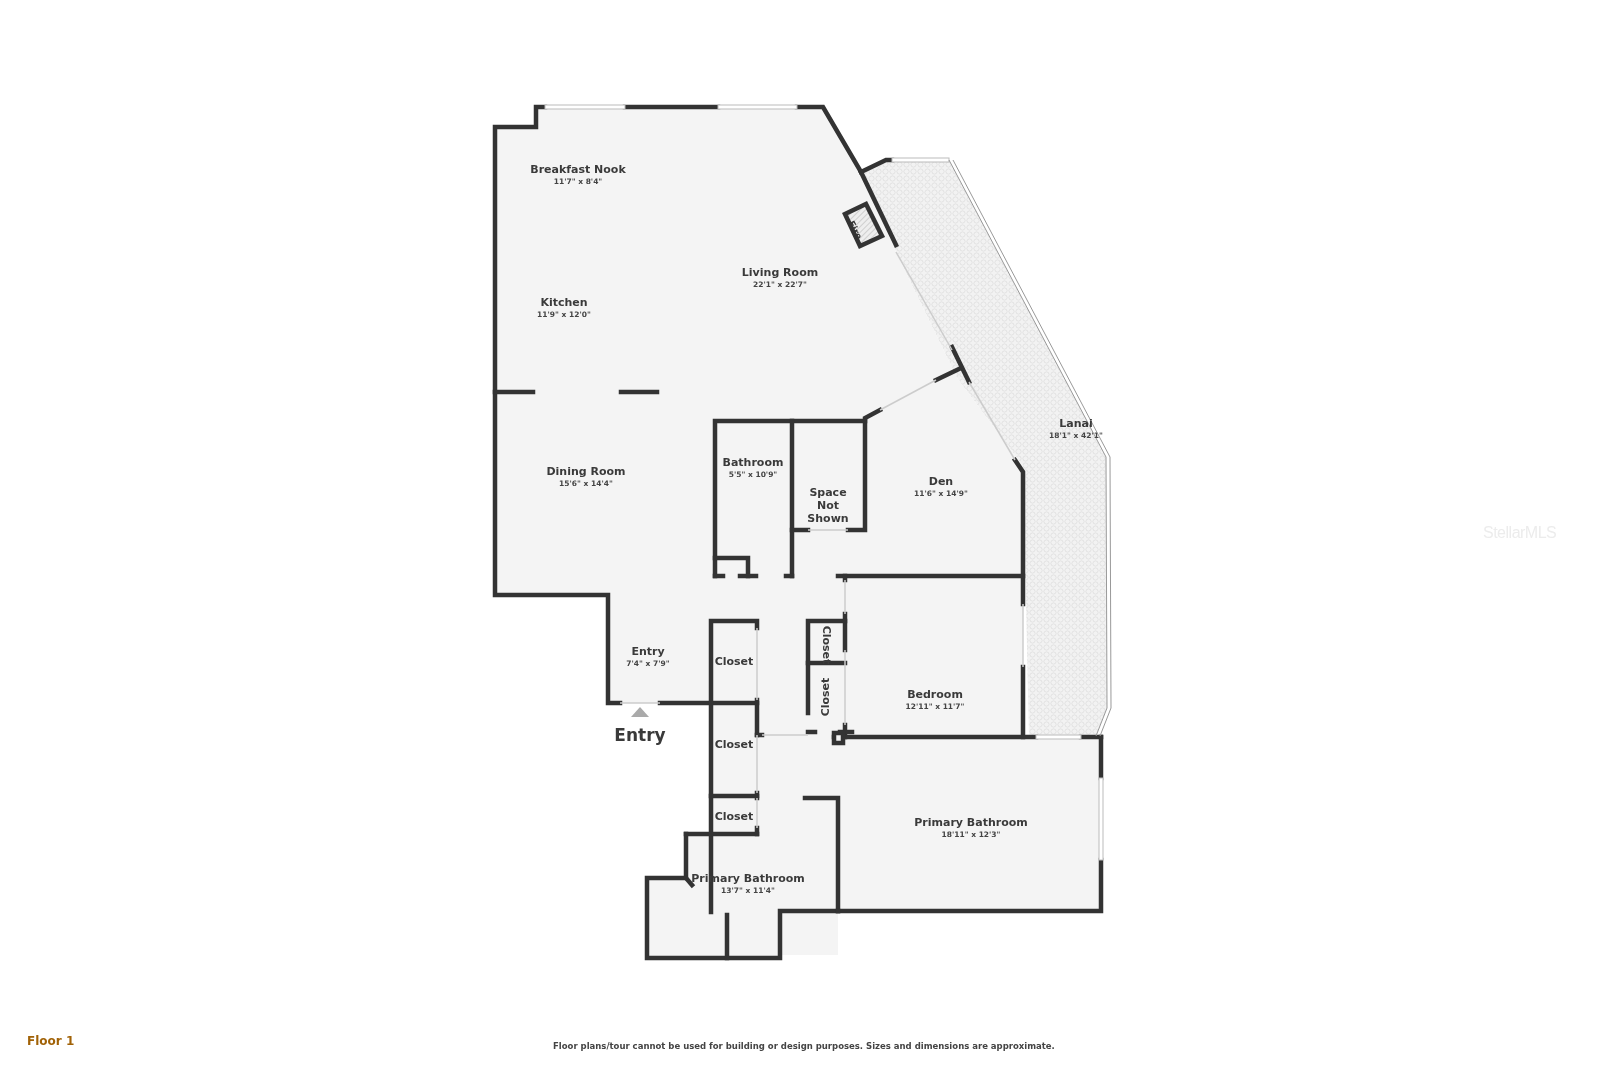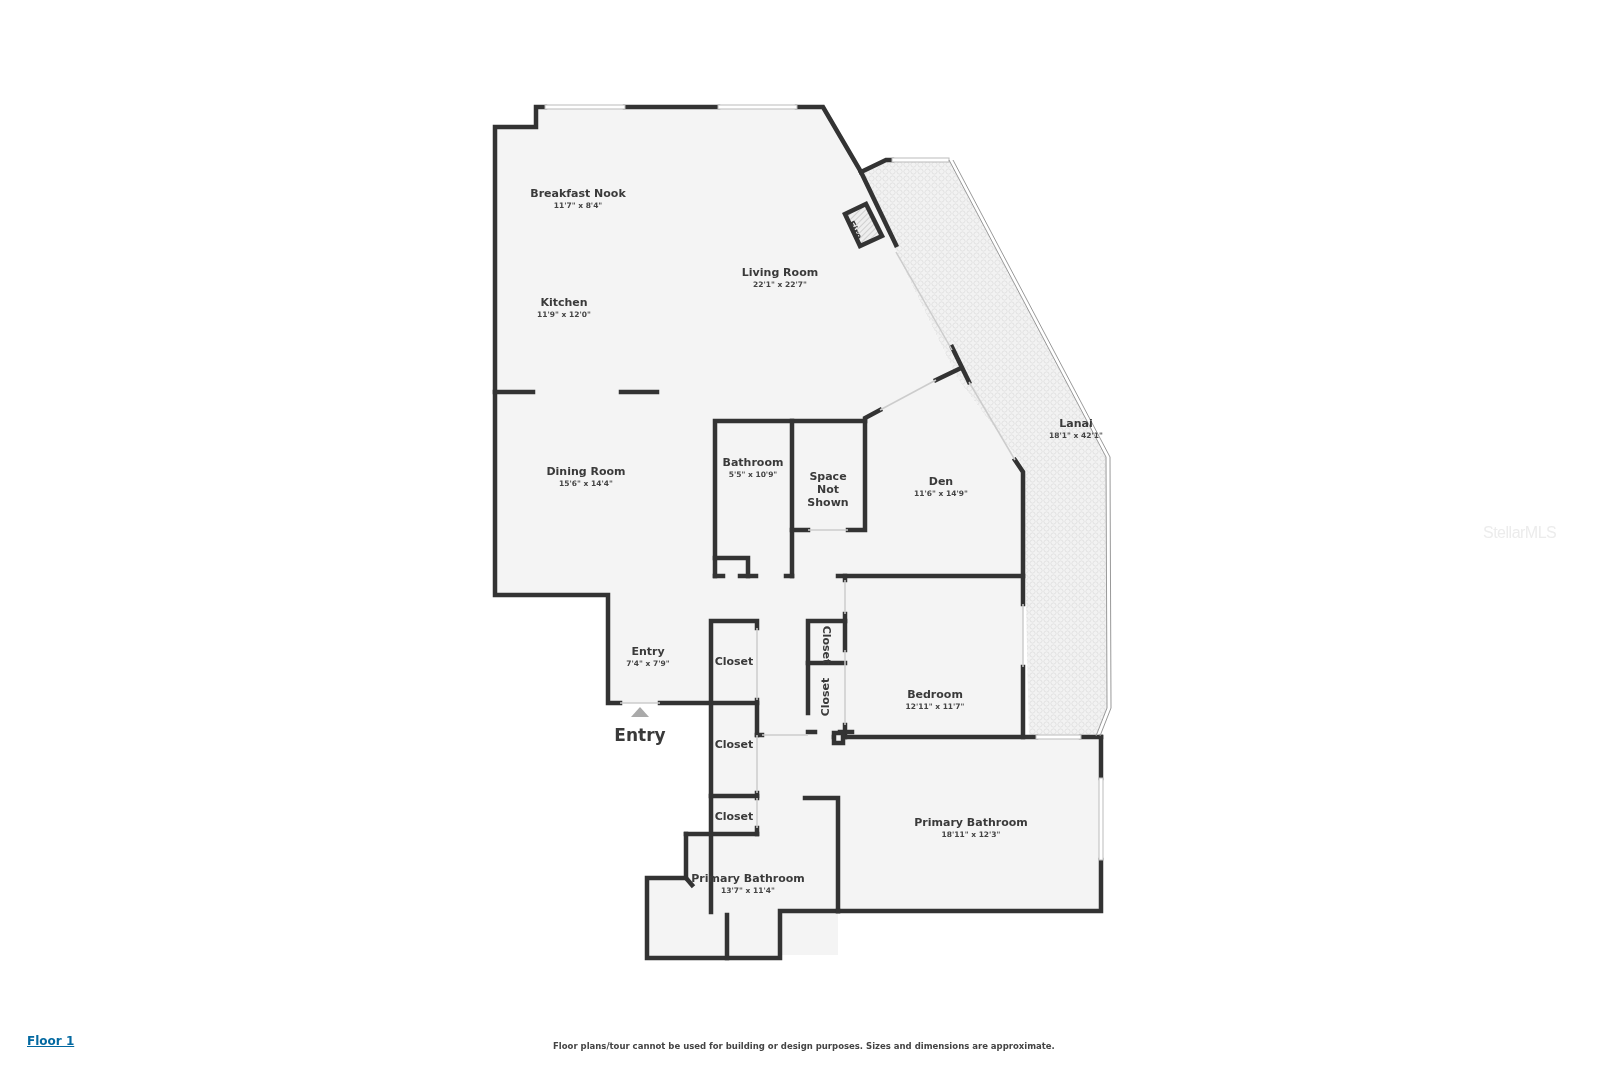--- a/index.html
+++ b/index.html
@@ -3,21 +3,21 @@
 <meta charset="utf-8">
 <style>
   html, body { margin:0; padding:0; background:#ffffff; }
   body { width:1600px; height:1066px; position:relative; overflow:hidden; font-family:"DejaVu Sans", sans-serif; }
   #plan { position:absolute; left:0; top:0; width:1600px; height:1066px; }
   .room-label { position:absolute; transform:translateX(-50%); text-align:center; color:#3a3a3a; white-space:nowrap; }
   .room-name { font-size:11px; font-weight:bold; line-height:13px; }
   .room-dim { font-size:7.5px; font-weight:bold; line-height:11px; color:#444; }
   .vert { transform:translate(-50%,-50%) rotate(90deg); }
   .vert-r { transform:translate(-50%,-50%) rotate(90deg); }
-  .floor-title { position:absolute; left:27px; top:1034px; font-size:12px; font-weight:bold; color:#0369a1;text-decoration:underline; }
+  .floor-title { position:absolute; left:27px; top:1034px; font-size:12px; font-weight:bold; color:#a16207; }
   .disclaimer { position:absolute; left:553px; top:1041px; font-size:8.5px; font-weight:bold; color:#444; white-space:nowrap; }
   .watermark { position:absolute; left:1483px; top:524px; font-size:16px; color:#ececec; letter-spacing:-0.5px; font-family:"Liberation Sans", sans-serif; }
   .entry-label { position:absolute; left:640px; top:725px; transform:translateX(-50%); font-size:17px; font-weight:bold; color:#3a3a3a; }
 </style>
 </head>
 <body>
 
 <svg id="plan" viewBox="0 0 1600 1066" xmlns="http://www.w3.org/2000/svg">
   <defs>
     <pattern id="tile" width="7" height="7" patternUnits="userSpaceOnUse">
@@ -119,41 +119,41 @@
   </g>
 
   <g stroke="#999999" stroke-width="1" fill="none">
     <polyline points="949,160 1106,457 1107,708 1096,736"></polyline>
     <polyline points="953,160 1110,457 1111,708 1100,736"></polyline>
   </g>
 
   <polygon points="640,707 649,717 631,717" fill="#aaaaaa"></polygon>
 </svg>
 
-<div class="room-label" style="left:578px; top:163px;margin-top:24px;">
+<div class="room-label" style="left:578px; top:163px;">
   <div class="room-name">Breakfast Nook</div>
   <div class="room-dim">11'7" x 8'4"</div>
 </div>
 <div class="room-label" style="left:780px; top:266px;">
   <div class="room-name">Living Room</div>
   <div class="room-dim">22'1" x 22'7"</div>
 </div>
 <div class="room-label" style="left:564px; top:296px;">
   <div class="room-name">Kitchen</div>
   <div class="room-dim">11'9" x 12'0"</div>
 </div>
 <div class="room-label" style="left:586px; top:465px;">
   <div class="room-name">Dining Room</div>
   <div class="room-dim">15'6" x 14'4"</div>
 </div>
 <div class="room-label" style="left:753px; top:456px;">
   <div class="room-name">Bathroom</div>
   <div class="room-dim">5'5" x 10'9"</div>
 </div>
-<div class="room-label" style="left:828px; top:470px; width:60px; white-space:normal;">
+<div class="room-label" style="left:828px; top:486px; width:60px; white-space:normal;">
   <div class="room-name">Space Not Shown</div>
 </div>
 <div class="room-label" style="left:941px; top:475px;">
   <div class="room-name">Den</div>
   <div class="room-dim">11'6" x 14'9"</div>
 </div>
 <div class="room-label" style="left:1076px; top:417px;">
   <div class="room-name">Lanai</div>
   <div class="room-dim">18'1" x 42'1"</div>
 </div>

